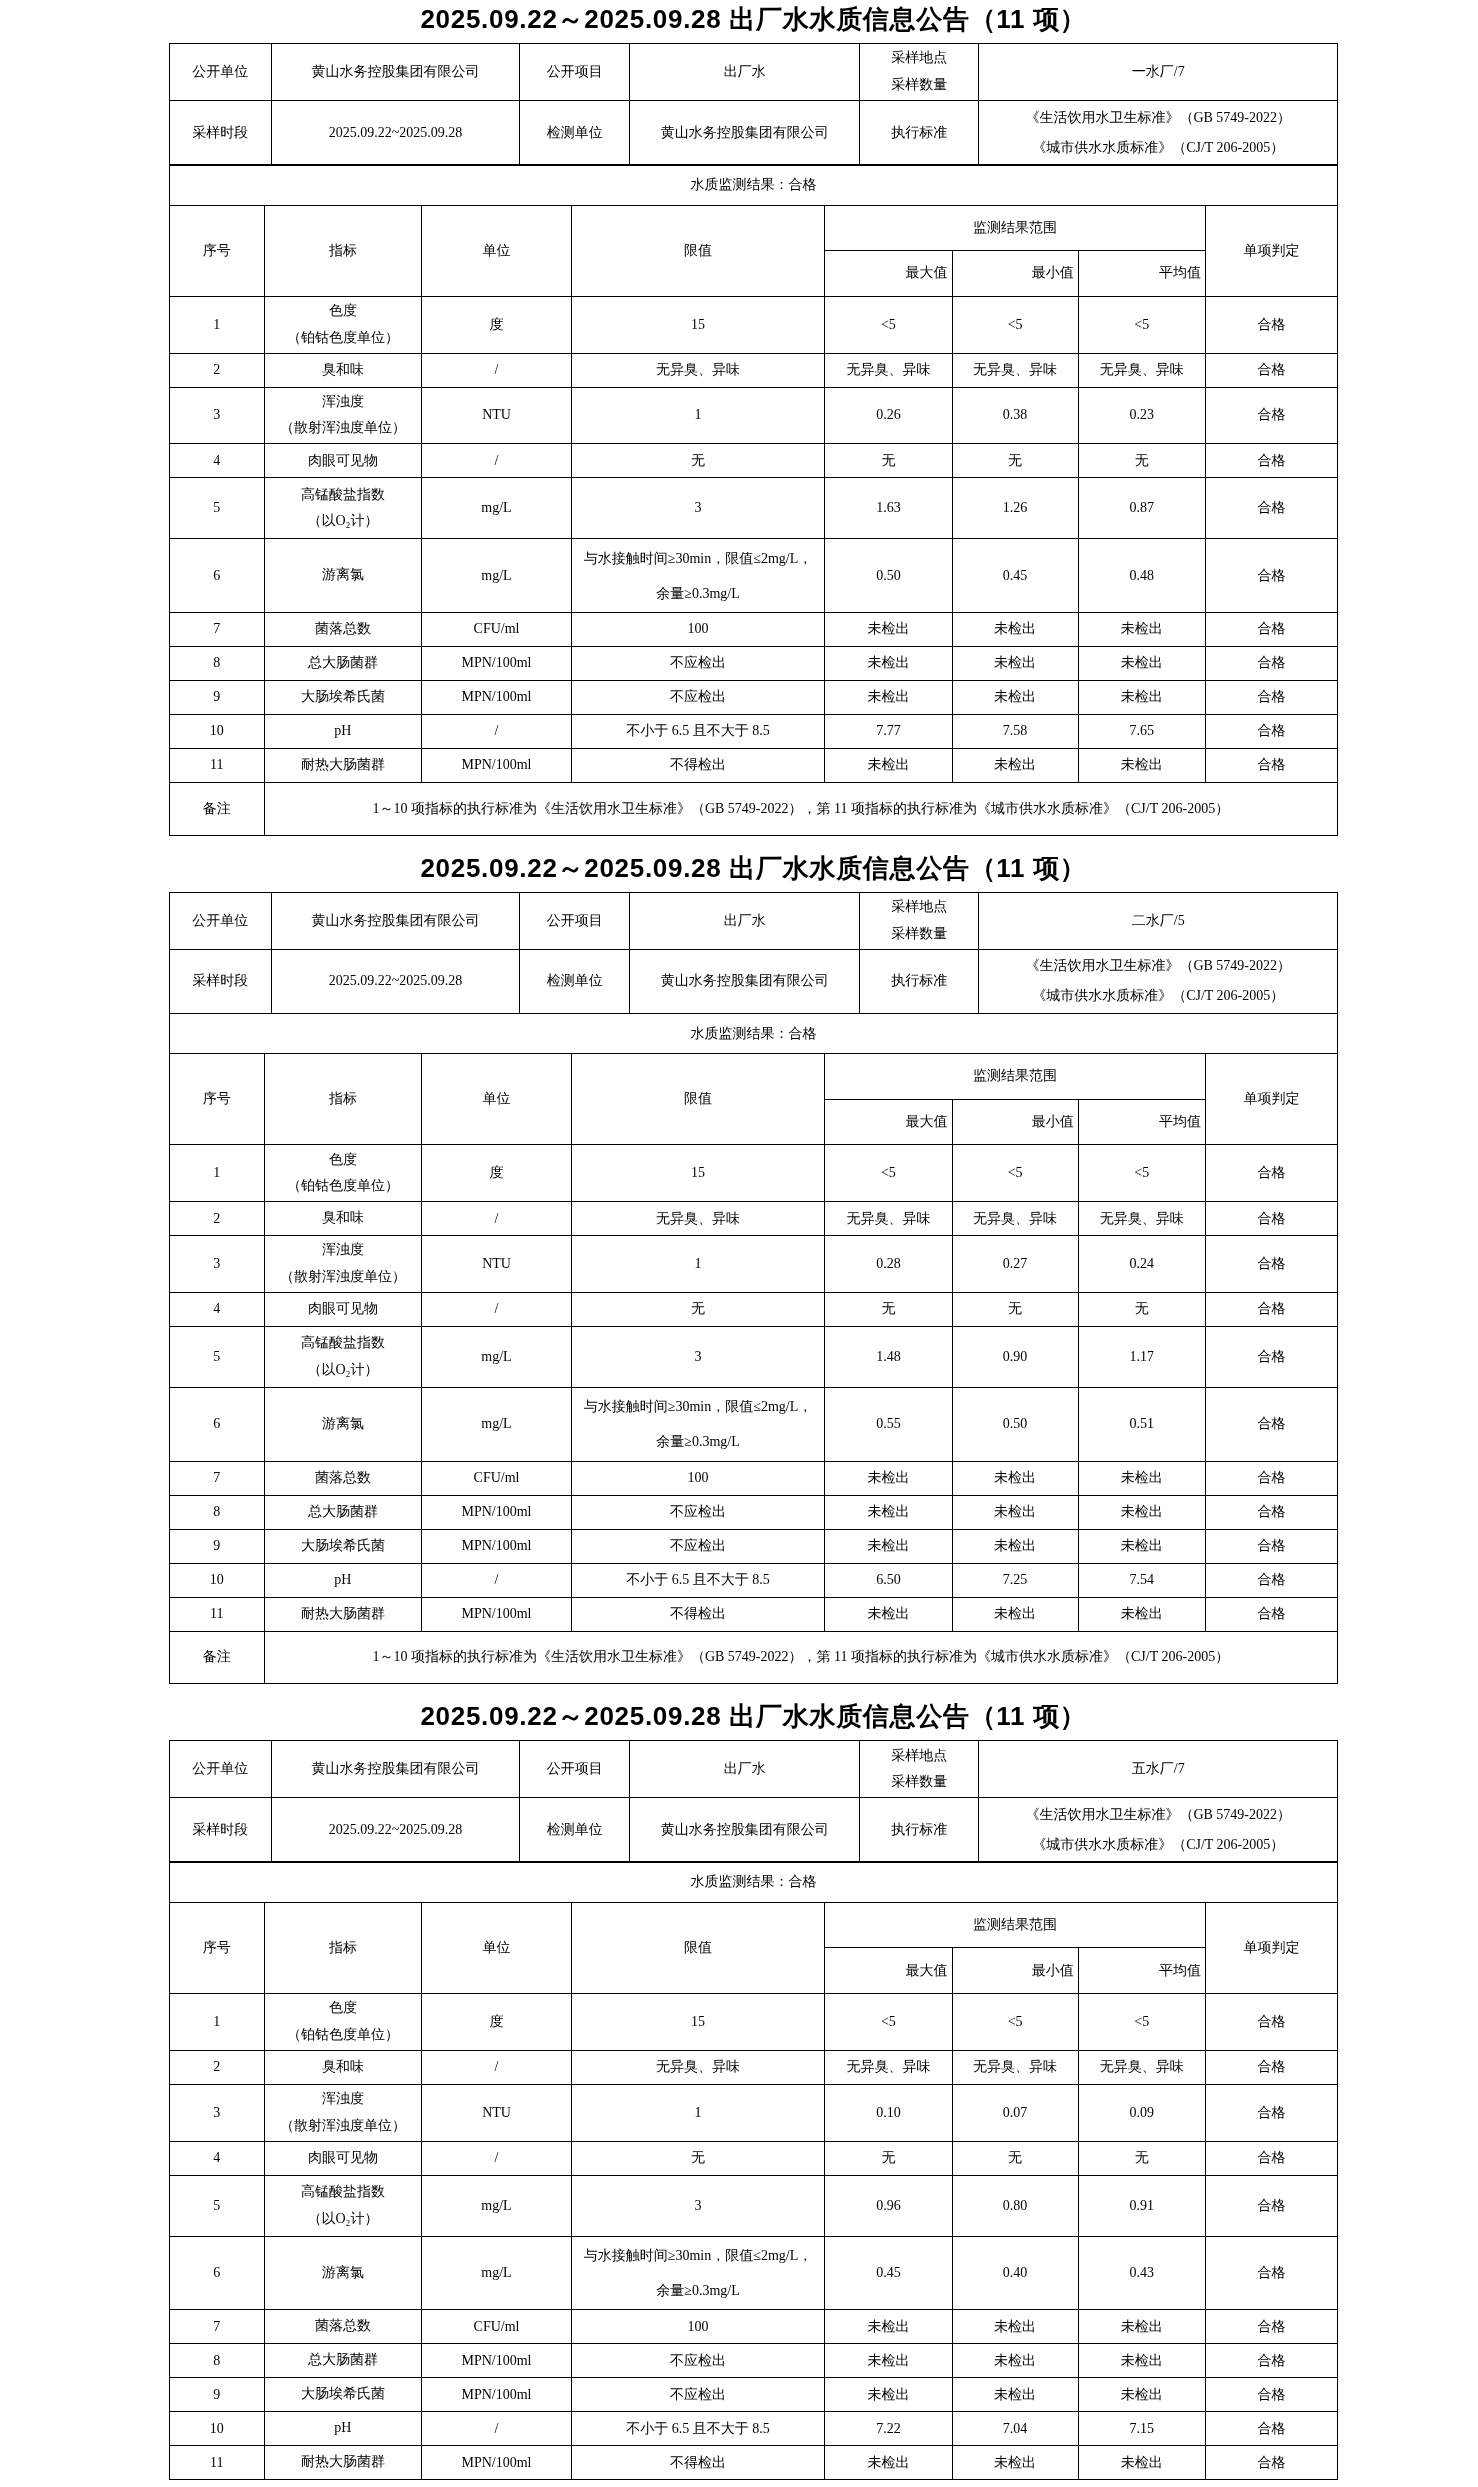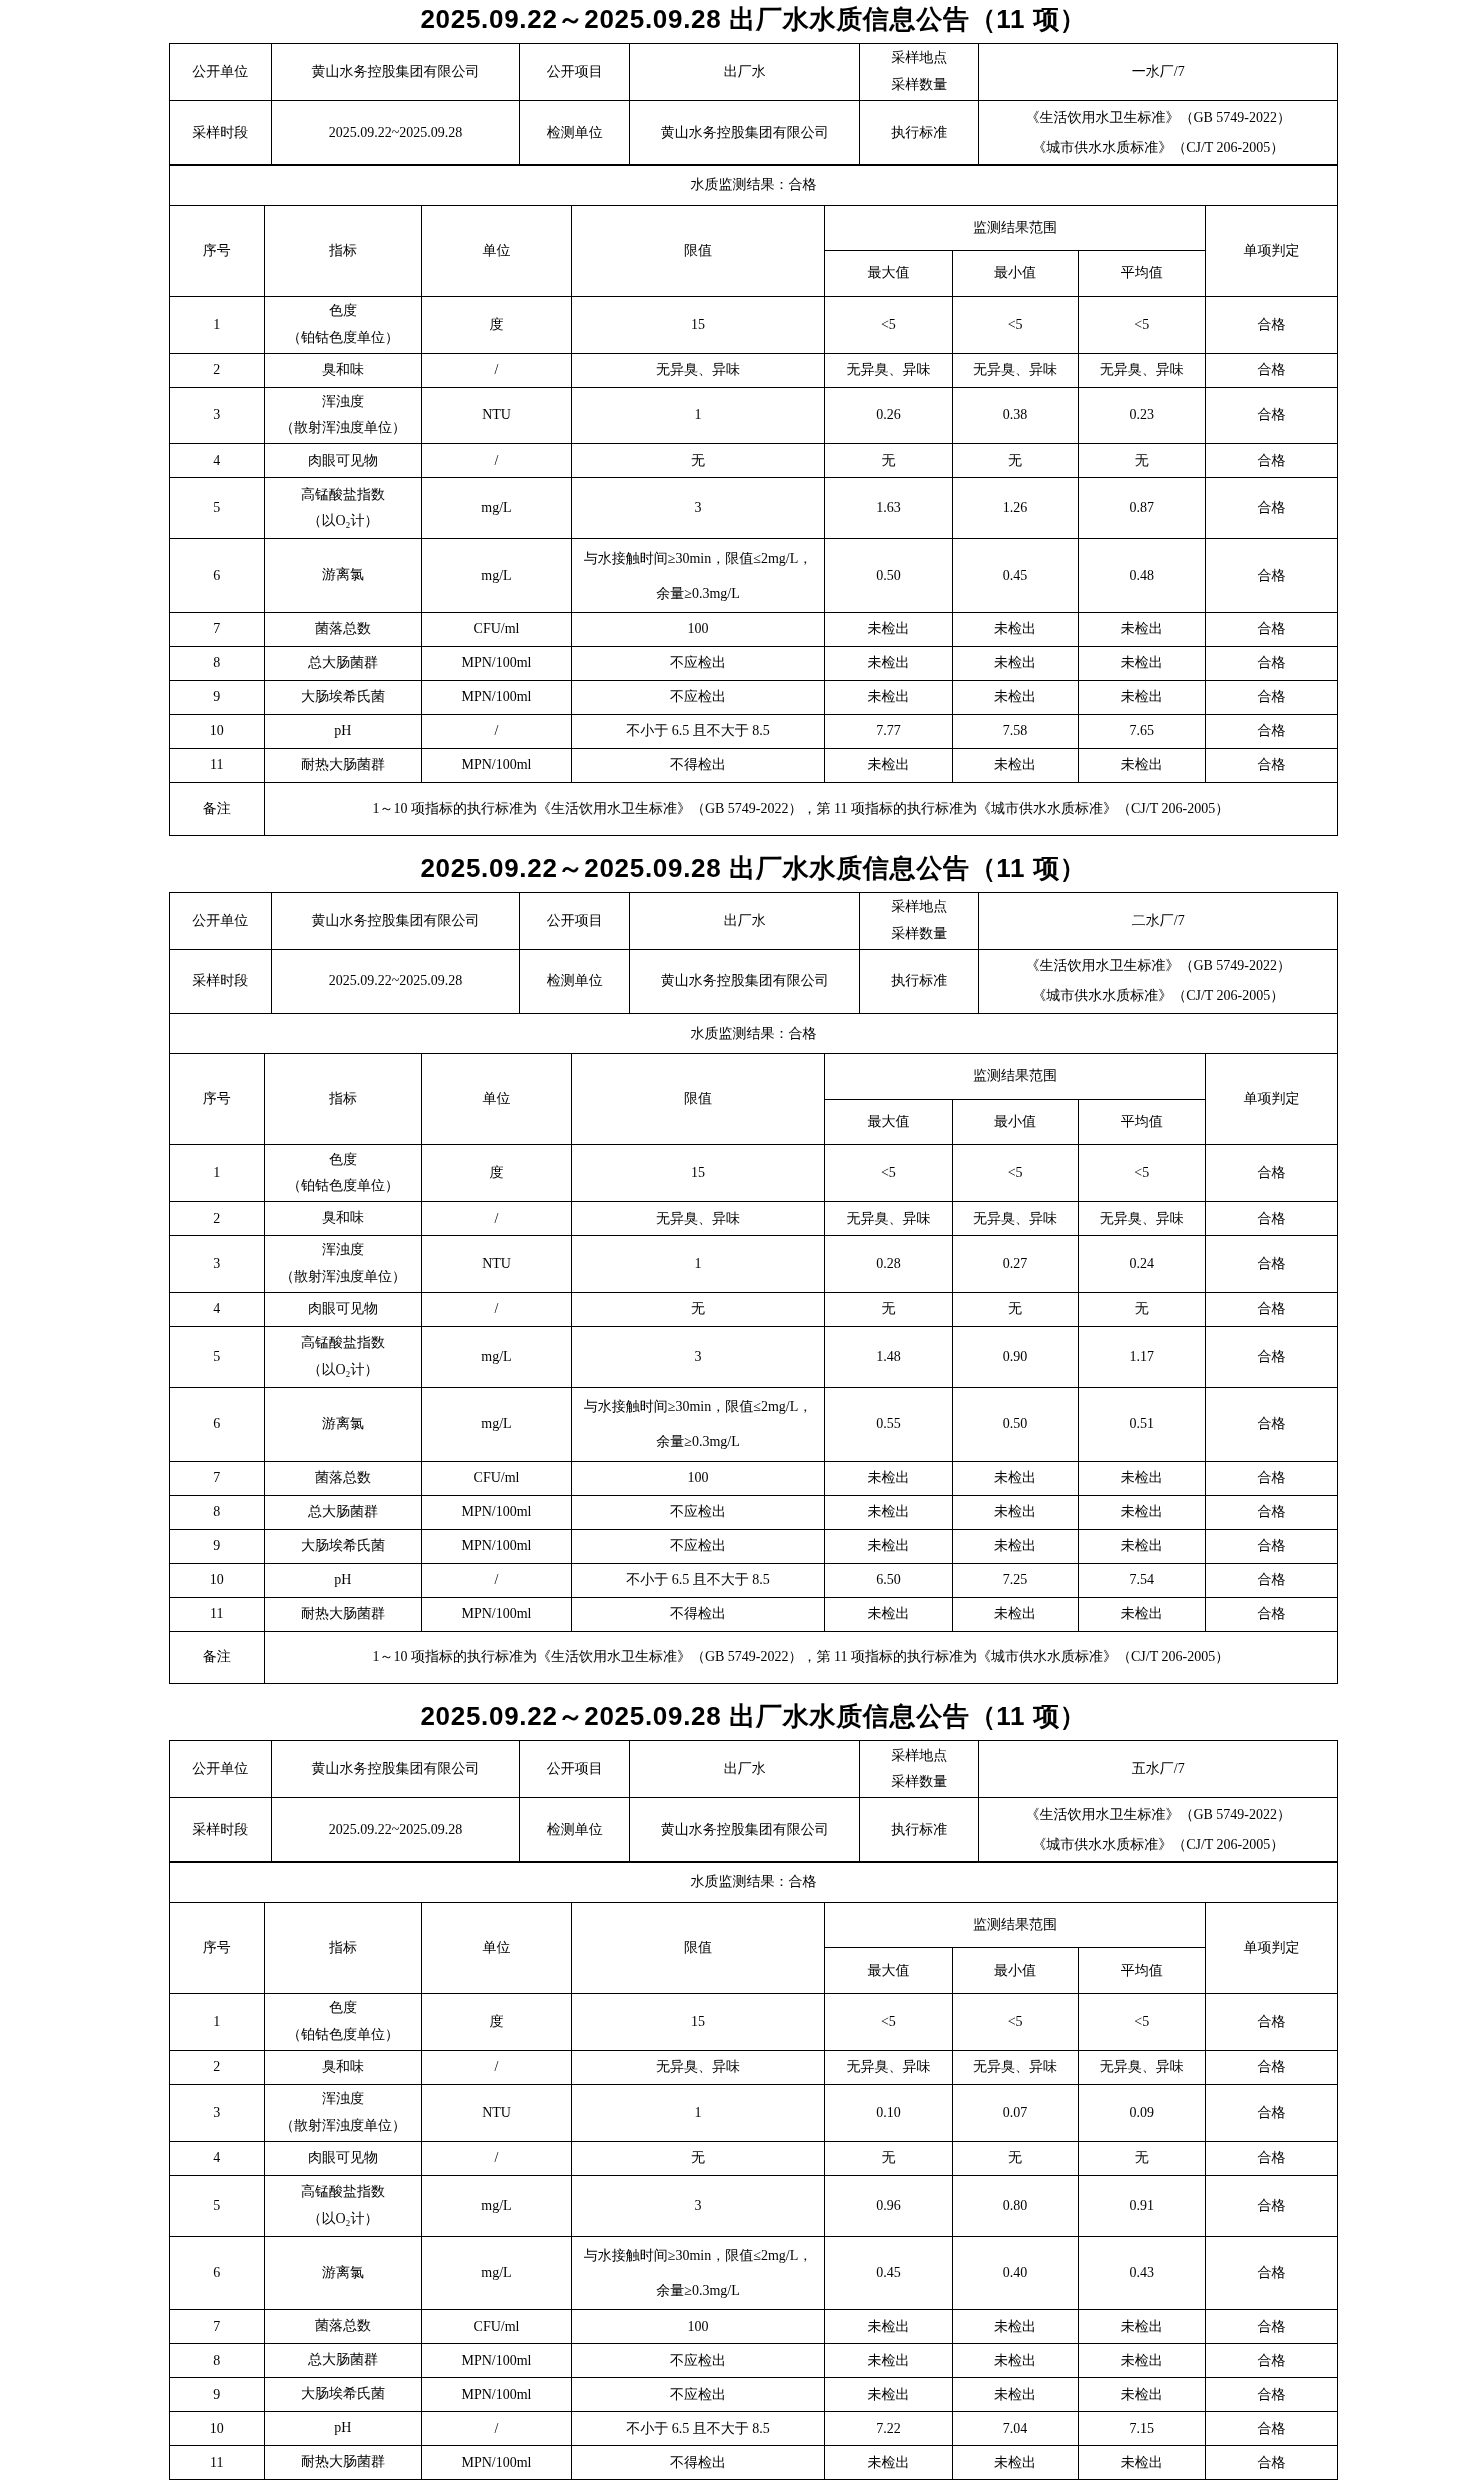--- a/index.html
+++ b/index.html
@@ -57,21 +57,21 @@
   
   col.mc1 { width: 8.1%; }
   col.mc2 { width: 13.5%; }
   col.mc3 { width: 12.8%; }
   col.mc4 { width: 21.7%; }
   col.mc5 { width: 10.9%; }
   col.mc6 { width: 10.8%; }
   col.mc7 { width: 10.9%; }
   col.mc8 { width: 11.3%; }
   .hdr-r1 td { height: 42px; }
-  .hdr-r2 td { height: 42px; }
+  .hdr-r2 td { height: 42px; text-align: right; }
   tbody.rows tr { height: 34px; }
   tbody.rows tr:nth-child(1) { height: 51px; }
   tbody.rows tr:nth-child(3) { height: 55px; }
   tbody.rows tr:nth-child(5) { height: 61px; }
   tbody.rows tr:nth-child(6) { height: 58px; }
   .remark-row td { height: 49px; }
   .remark-text-cell {
     text-align: left;
     padding-left: 10.5px;
   }
@@ -301,21 +301,21 @@
           <col class="ic6">
       </colgroup>
       <tbody>
         <tr class="info-r1">
           <td>公开单位</td>
           <td>黄山水务控股集团有限公司</td>
           <td>公开项目</td>
           <td>出厂水</td>
           <td class="pre lh19">采样地点
 采样数量</td>
-          <td>二水厂/7</td>
+          <td>二水厂/5</td>
         </tr>
         <tr class="info-r2">
           <td>采样时段</td>
           <td>2025.09.22~2025.09.28</td>
           <td>检测单位</td>
           <td>黄山水务控股集团有限公司</td>
           <td>执行标准</td>
           <td class="pre lh21">《生活饮用水卫生标准》（GB 5749-2022）
 《城市供水水质标准》（CJ/T 206-2005）</td>
         </tr>

